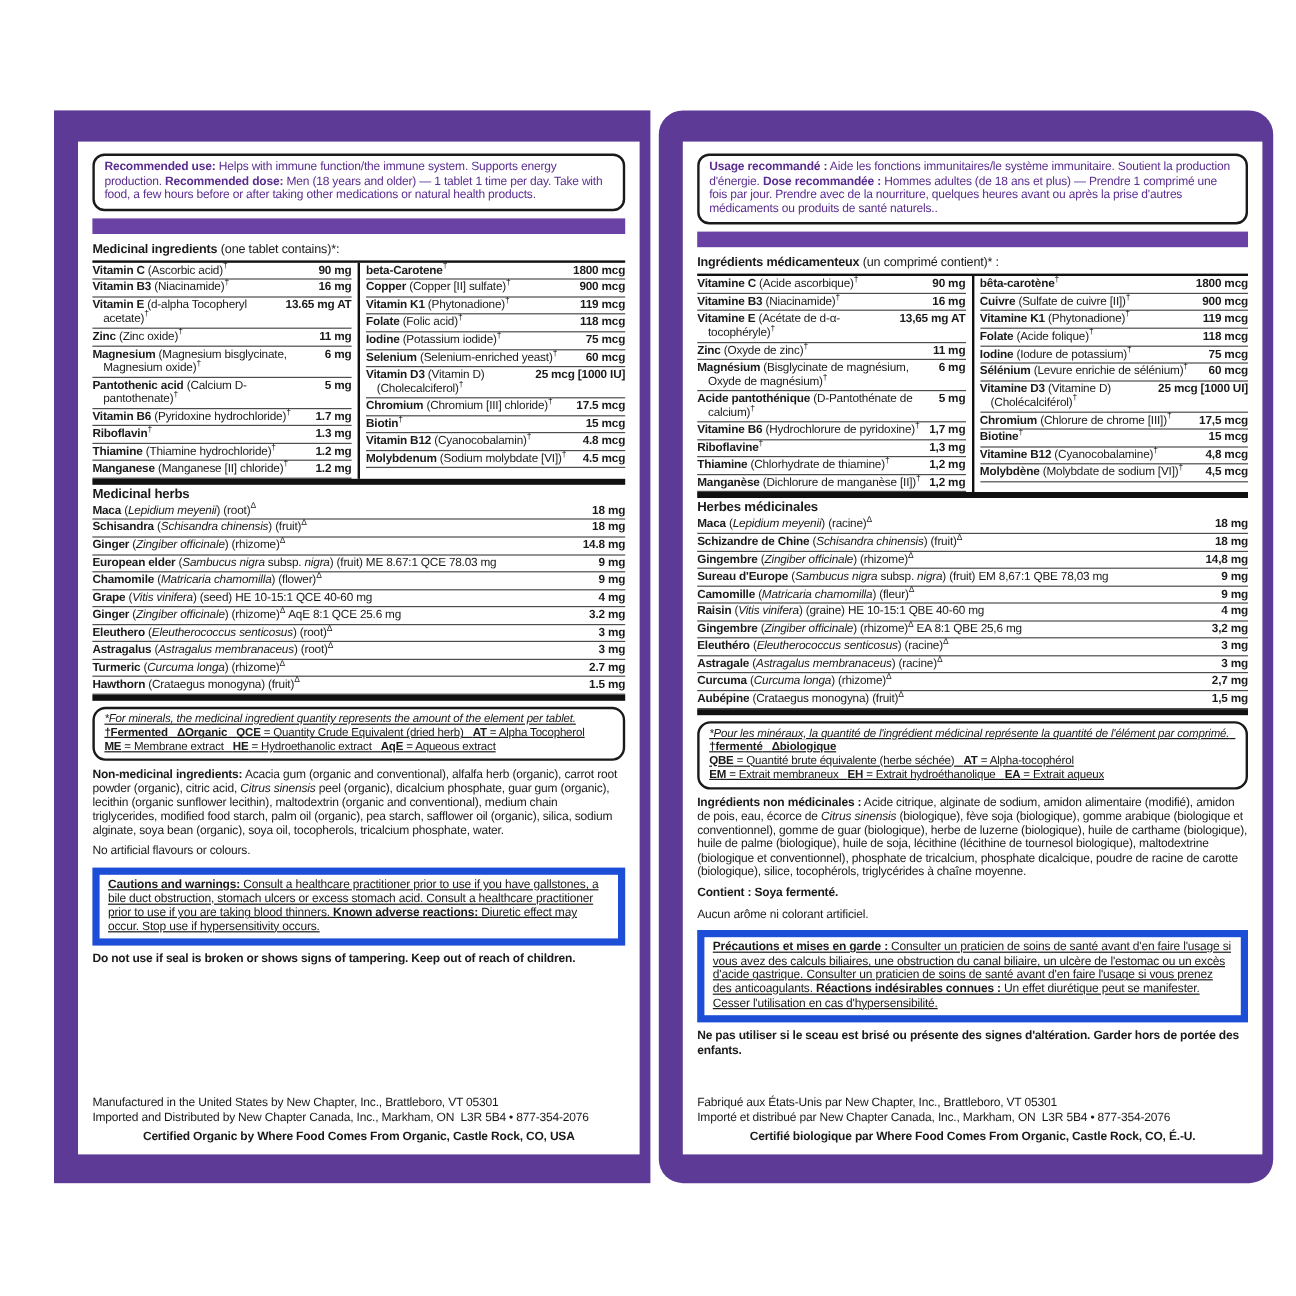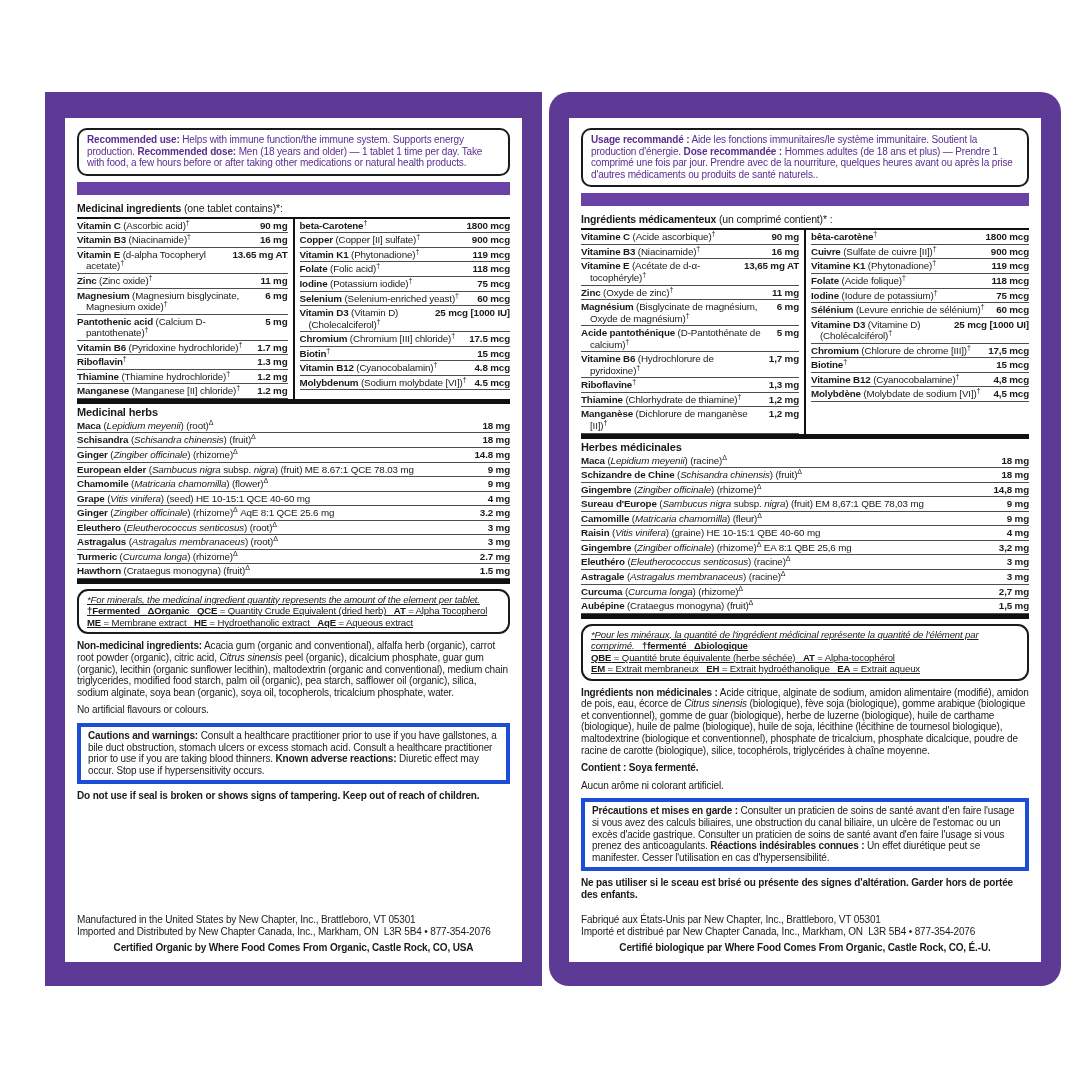--- a/index.html
+++ b/index.html
@@ -1,20 +1,20 @@
 <!DOCTYPE html>
 <html><head>
 <meta charset="utf-8">
 <style>
   html,body{margin:0;padding:0;background:#ffffff;}
   body{width:1080px;height:1080px;position:relative;
        font-family:"Liberation Sans", sans-serif;color:#1a1a1a;
        letter-spacing:-0.15px;}
   .panel{position:absolute;top:92px;height:894px;background:#5e3a97;
-         box-sizing:border-box;padding:26px 20px 24px 20px;}
+         box-sizing:border-box;padding:26px 9px 24px 20px;}
   .panel.en{left:45px;width:497px;}
   .panel.fr{left:549px;width:512px;border-radius:20px;}
   .inner{background:#ffffff;height:100%;box-sizing:border-box;
          padding:10px 12px 8px 12px;display:flex;flex-direction:column;
          overflow:hidden;}
   
   .usage-box{border:2px solid #1a1a1a;border-radius:10px;
              padding:4px 8px 5px 8px;margin-bottom:6px;}
   .usage-box p{margin:0;font-size:10px;line-height:1.16;color:#5b2d90;}
   .purple-bar{height:13px;background:#6a41a5;margin-bottom:5px;}
@@ -31,21 +31,21 @@
   .row .rn{padding-right:4px;padding-left:9px;text-indent:-9px;min-width:0;}
   .row .rv{white-space:nowrap;font-weight:bold;text-align:right;}
   sup{font-size:0.72em;line-height:0;}
   .black-bar{height:5px;background:#111;margin:0 0 1px 0;}
   .herbs-heading{font-size:11px;padding:1px 0;}
   
   .footnote-box{border:2px solid #1a1a1a;border-radius:11px;
                 padding:3px 8px 4px 8px;margin-top:4px;text-decoration:underline;}
   .footnote-box p{margin:0;font-size:9.6px;line-height:1.2;}
   .para{margin:6px 0 0 0;font-size:10px;line-height:1.16;}
-  .cautions-box{border:4px solid #1d4ed8;padding:3px 7px 4px 7px;margin-top:7px;}
+  .cautions-box{border:6px solid #1d4ed8;padding:3px 7px 4px 7px;margin-top:7px;text-decoration:underline;}
   .cautions-box p{margin:0;font-size:10px;line-height:1.16;}
   .mfg{margin-top:0;}
   .cert{text-align:center;margin-top:5px;}
   .spacer{flex:1 1 0;min-height:0;}
 </style>
 </head>
 <body>
 
 <div class="panel en">
   <div class="inner">

